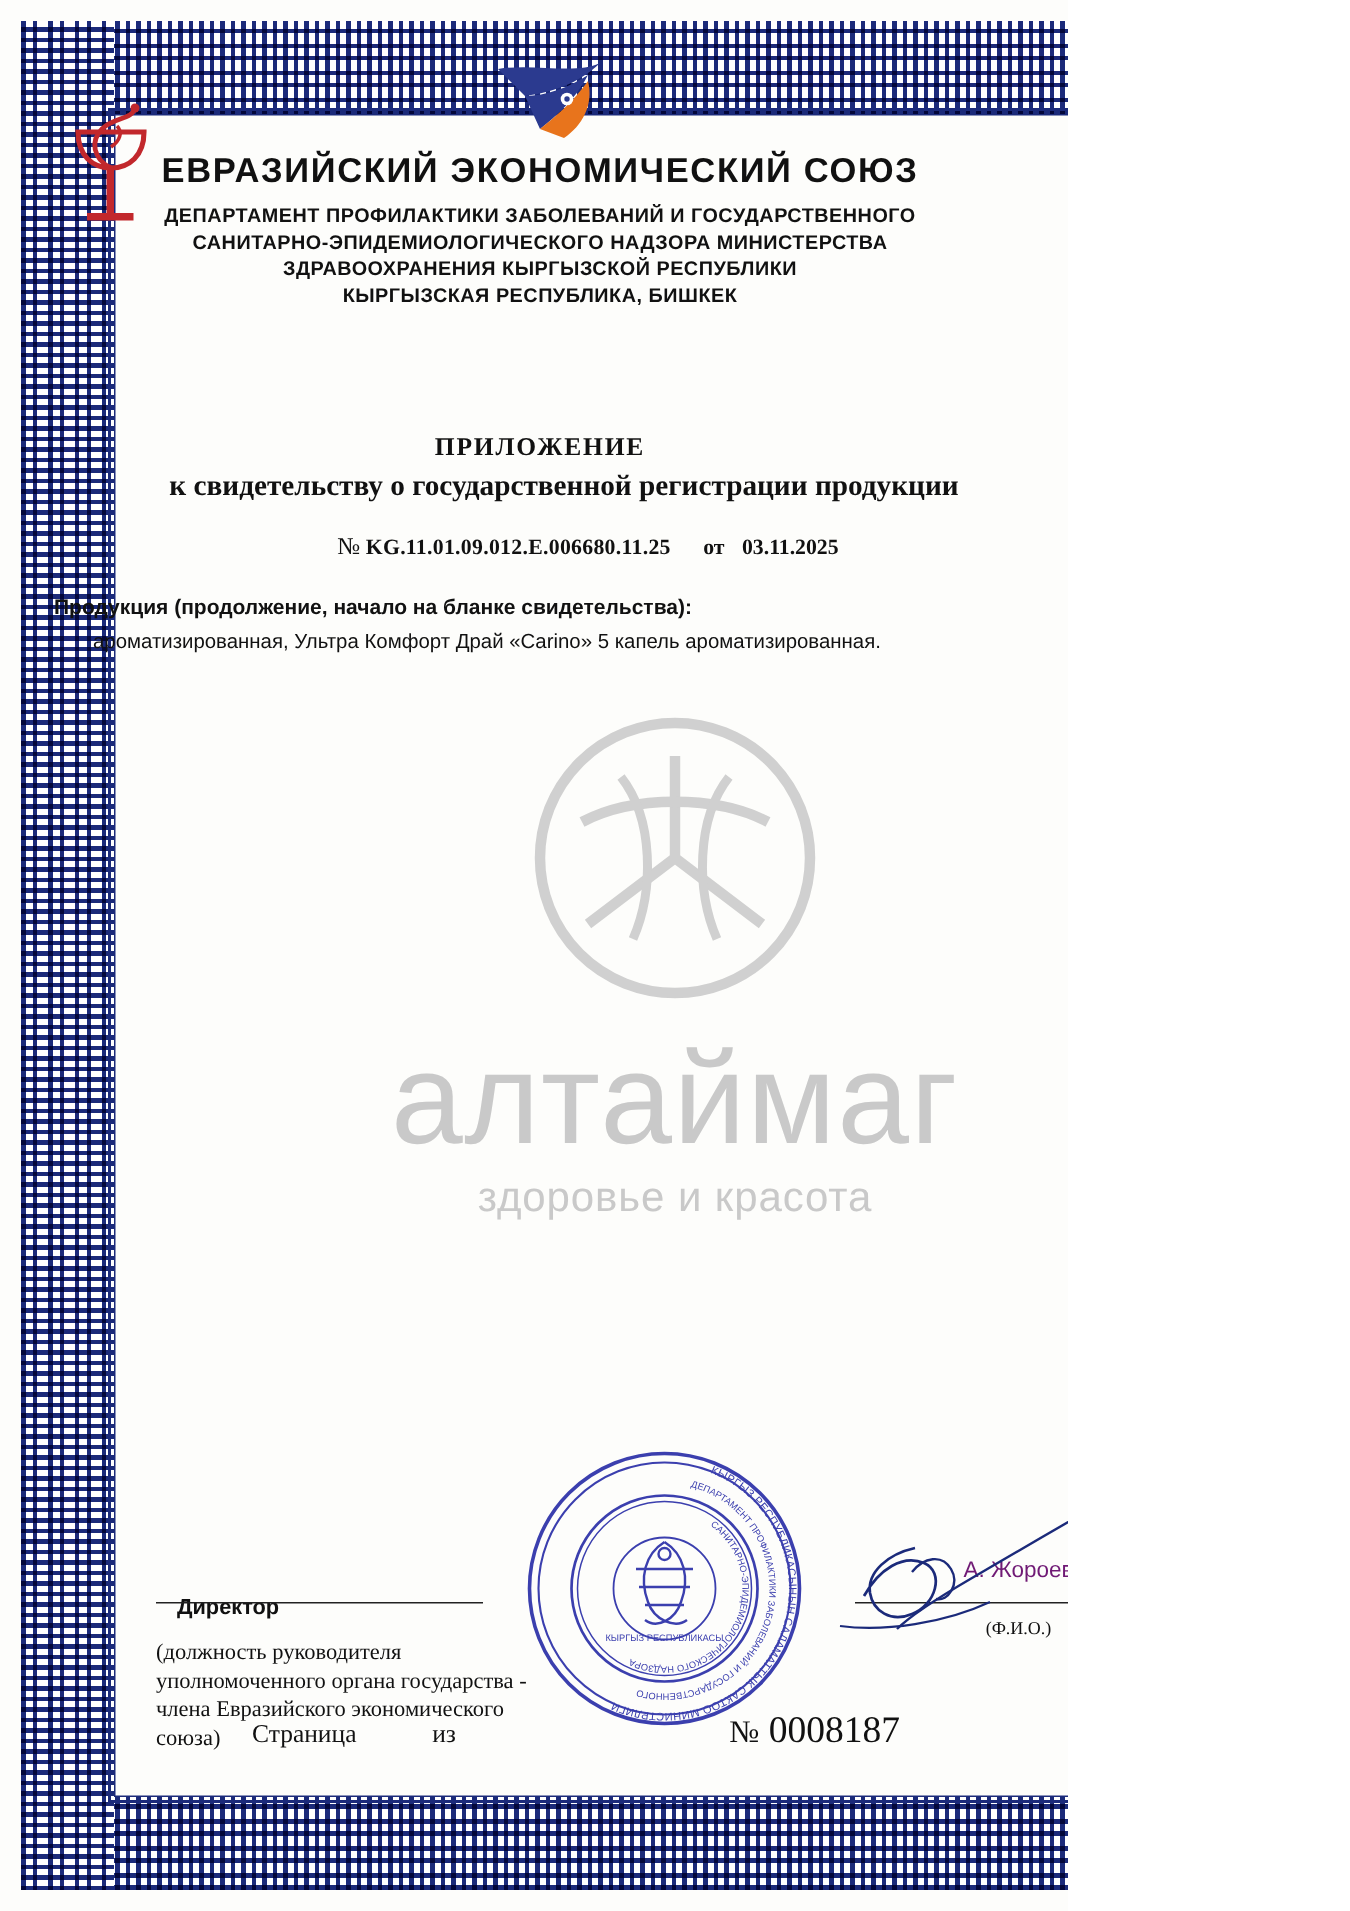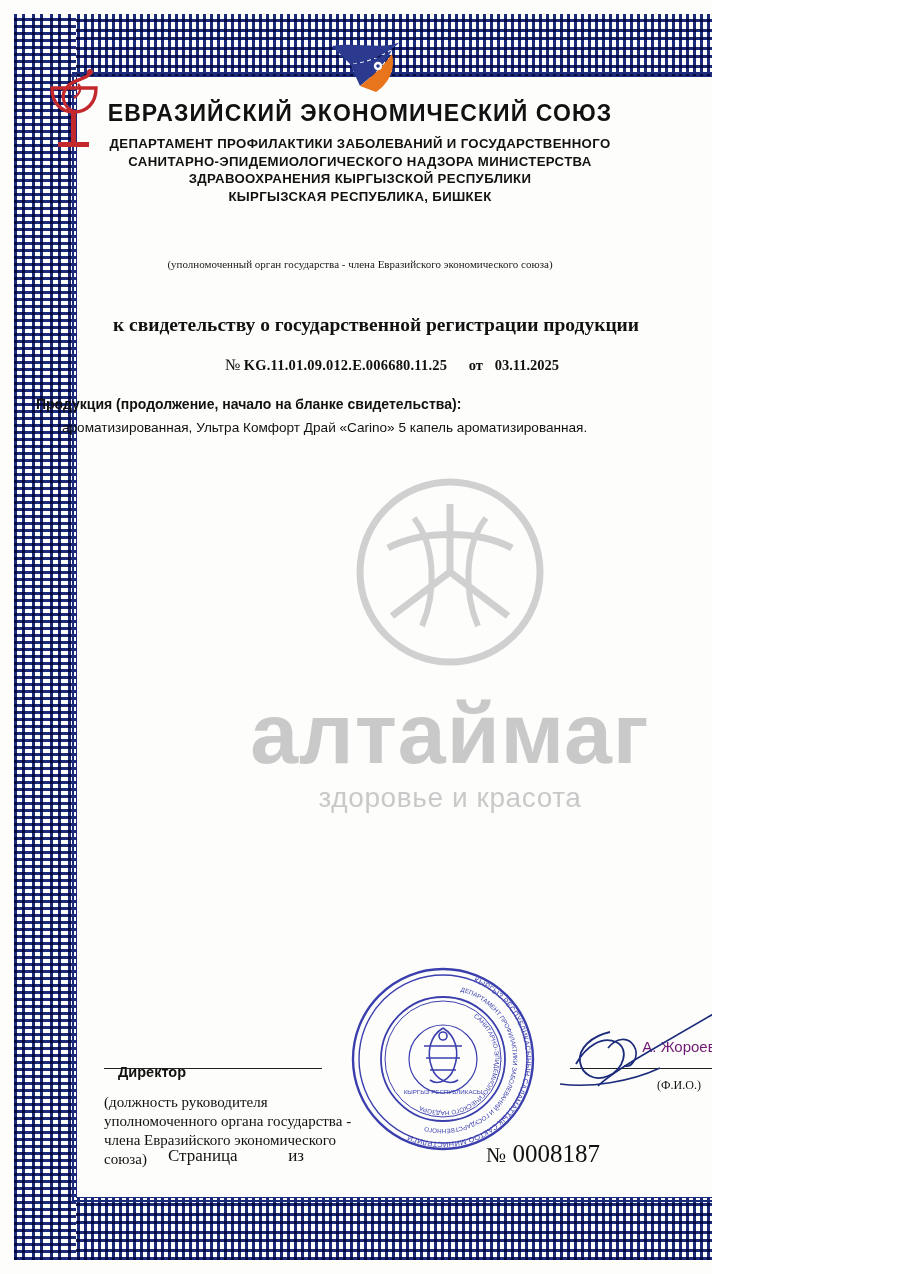--- a/index.html
+++ b/index.html
@@ -195,21 +195,21 @@
     left: 352px; top: 474px;
     width: 196px; height: 196px;
     opacity: .85;
   }
   .wm-title {
     position: absolute;
     left: 0; top: 690px;
     width: 900px;
     text-align: center;
     font-size: 86px;
-    font-weight: bold;
+    font-weight: normal;
     color: #c9c9c9;
     letter-spacing: 1px;
     line-height: 86px;
   }
   .wm-sub {
     position: absolute;
     left: 0; top: 782px;
     width: 900px;
     text-align: center;
     font-size: 28px;
@@ -343,22 +343,22 @@
   <div class="org-block">
     <div class="org-title">ЕВРАЗИЙСКИЙ ЭКОНОМИЧЕСКИЙ СОЮЗ</div>
     <div class="org-sub">
       <div>ДЕПАРТАМЕНТ ПРОФИЛАКТИКИ ЗАБОЛЕВАНИЙ И ГОСУДАРСТВЕННОГО</div>
       <div>САНИТАРНО-ЭПИДЕМИОЛОГИЧЕСКОГО НАДЗОРА МИНИСТЕРСТВА</div>
       <div>ЗДРАВООХРАНЕНИЯ КЫРГЫЗСКОЙ РЕСПУБЛИКИ</div>
       <div>КЫРГЫЗСКАЯ РЕСПУБЛИКА, БИШКЕК</div>
     </div>
   </div>
 
-  <div class="authority-note">(уполномоченный орган государства - члена Евразийского экономического союза)</div>
-
+
+  <div class="doc-title">ПРИЛОЖЕНИЕ</div>
   <div class="doc-subtitle">к свидетельству о государственной регистрации продукции</div>
 
   <div class="reg-line">
     <span class="nosign">№</span>
     <span class="num">KG.11.01.09.012.E.006680.11.25</span>
     <span class="from">от</span>
     <span class="date">03.11.2025</span>
   </div>
 
   <div class="product-label">Продукция (продолжение, начало на бланке свидетельства):</div>

